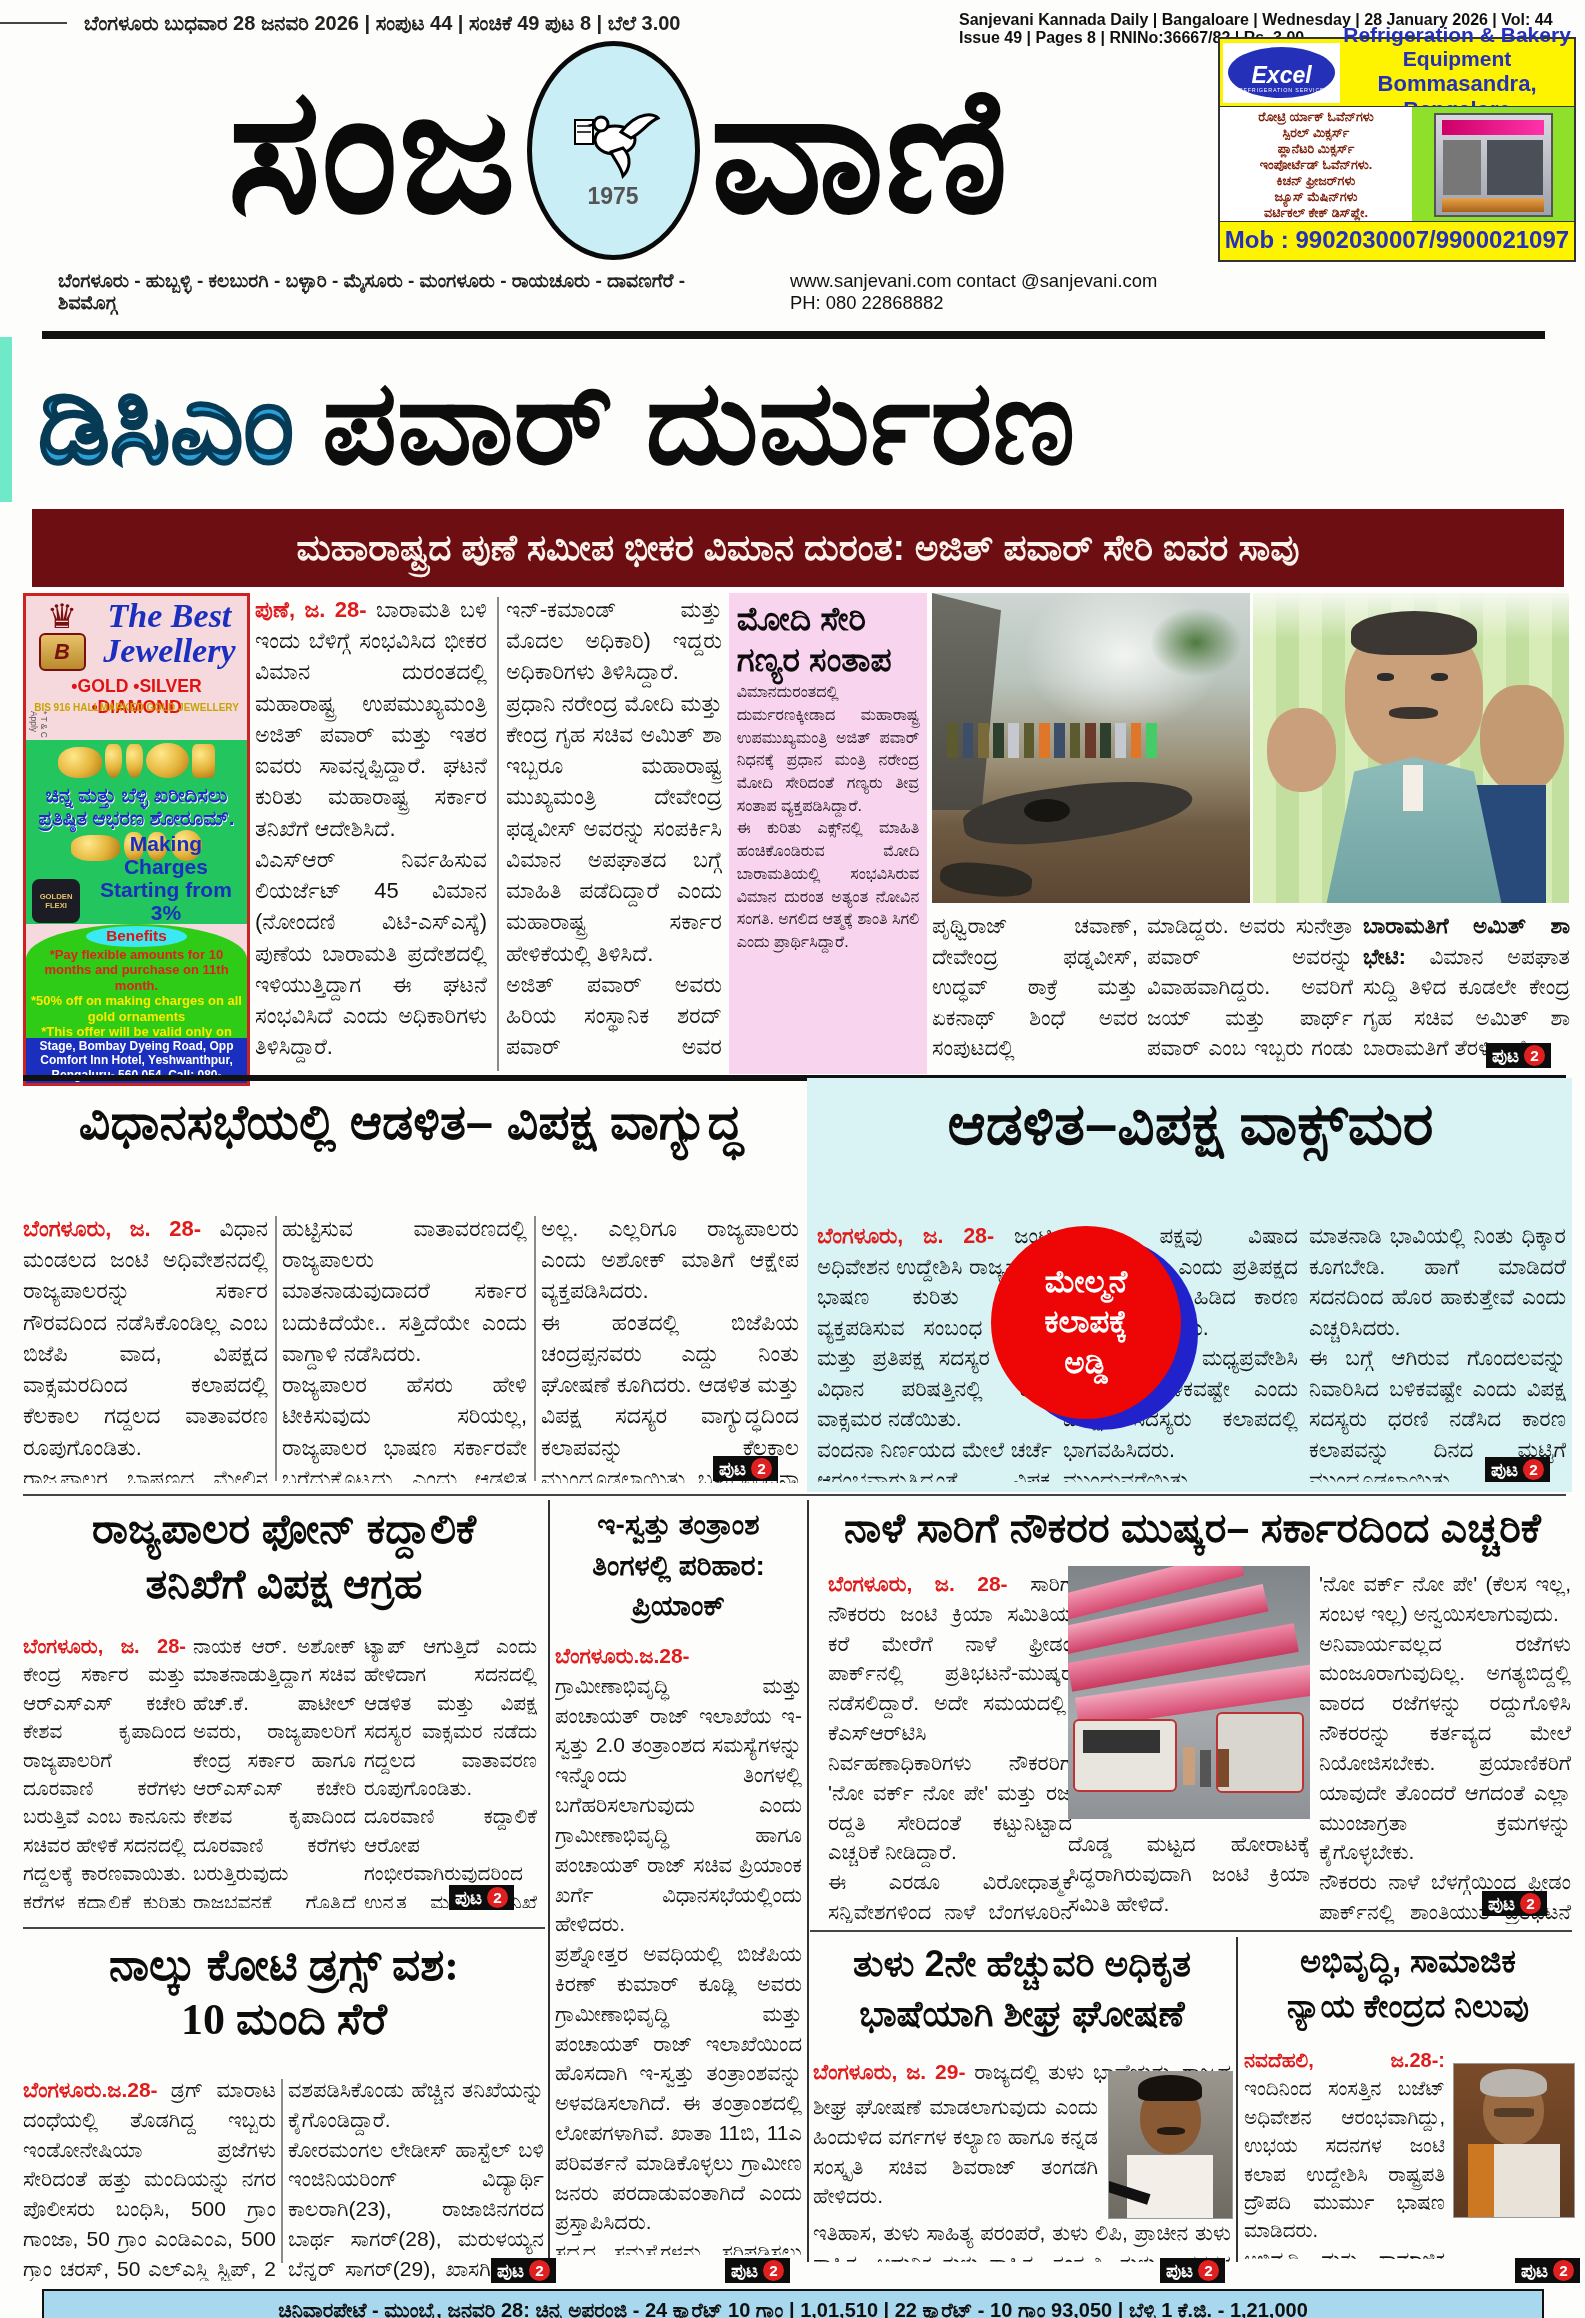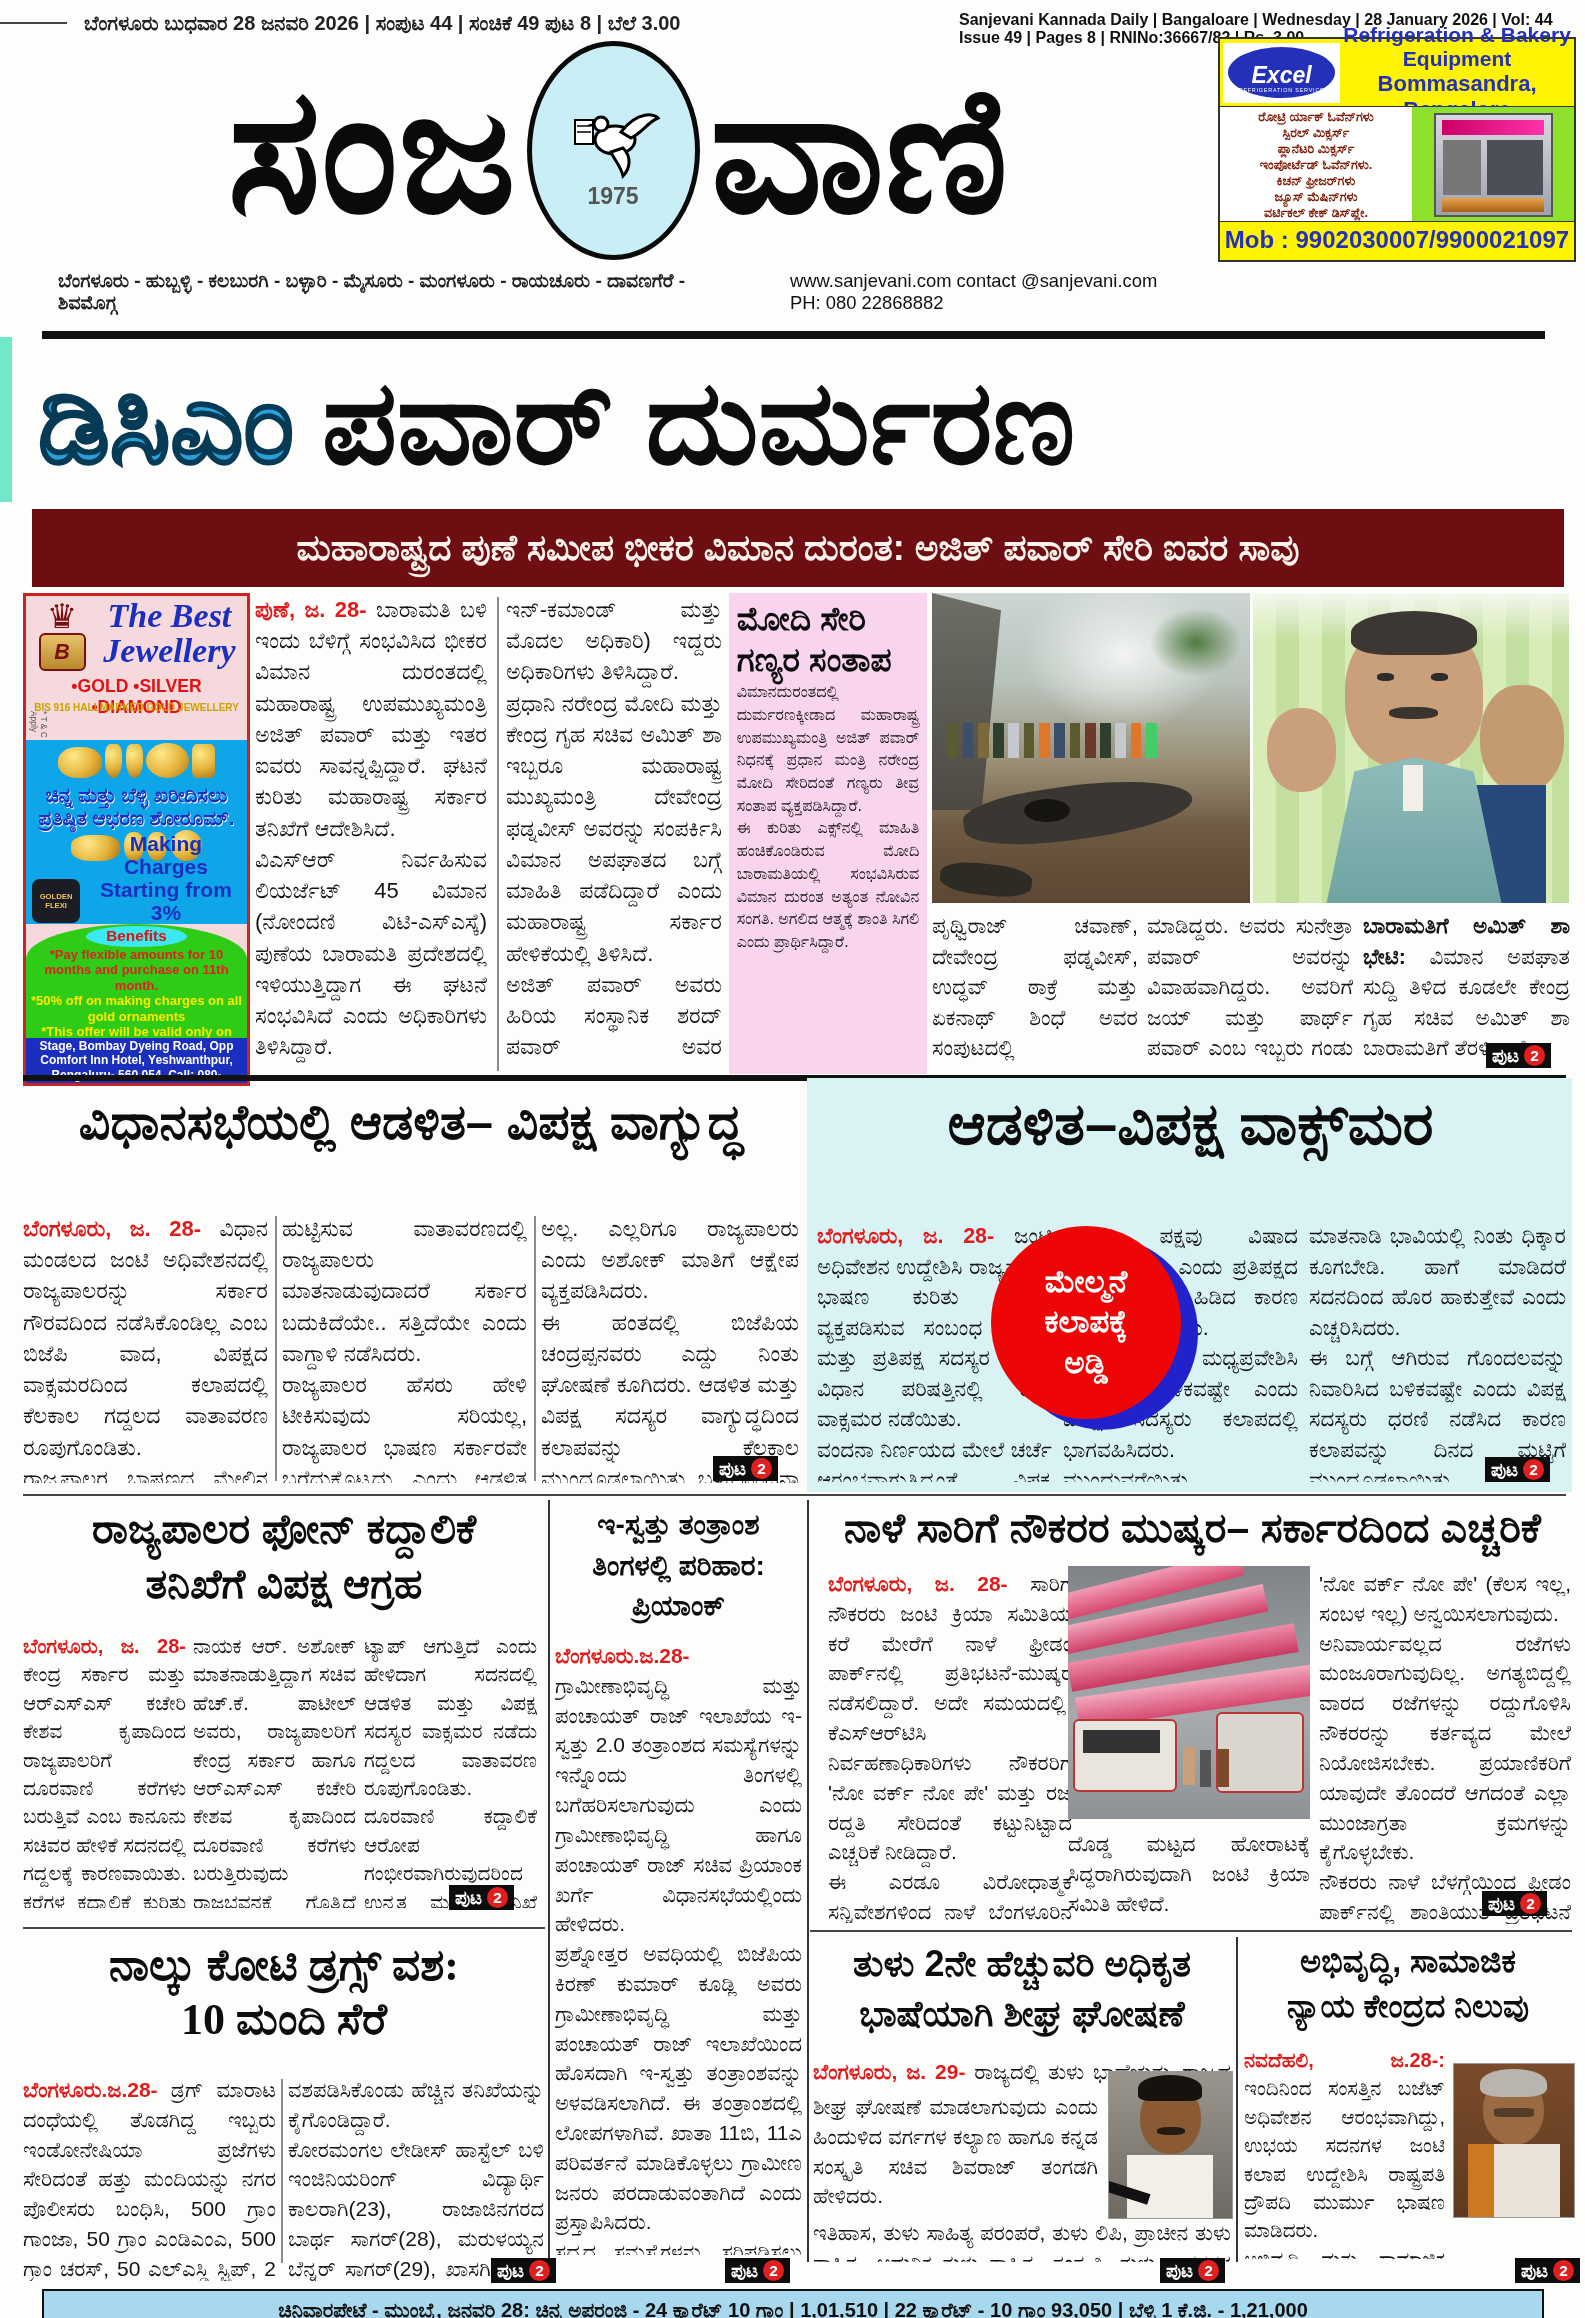--- a/index.html
+++ b/index.html
@@ -104,21 +104,21 @@
         <div style="width:43px;height:34px;margin:0 auto;background:linear-gradient(#e8c26a,#b98a2c);border:2.3px solid #7a0f0f;border-radius:6.1px;display:flex;align-items:center;justify-content:center;font-size:21.5px;font-weight:900;color:#7a0f0f;font-style:italic;">B</div>
       </div>
       <div style="position:absolute;left:69px;top:1.5px;right:3.1px;text-align:center;color:#1b2fbf;font-weight:900;font-style:italic;font-family:'Liberation Serif',serif;">
         <div style="font-size:34px;line-height:1.05;">The Best</div>
         <div style="font-size:34px;line-height:1.05;">Jewellery</div>
       </div>
       <div style="position:absolute;left:0;top:80px;width:100%;text-align:center;color:#e01212;font-weight:900;font-size:17.6px;">•GOLD  •SILVER  •DIAMOND</div>
       <div style="position:absolute;left:0;top:106px;width:100%;text-align:center;color:#c8a400;font-weight:bold;font-size:10px;">BIS 916 HALLMARKED GOLD JEWELLERY</div>
       <div style="position:absolute;left:3.1px;top:115px;writing-mode:vertical-rl;font-size:8.4px;color:#555;">* T &amp; C Apply</div>
     </div>
-    <div style="position:relative;height:184px;background:#0ea5e9;text-align:center;">
+    <div style="position:relative;height:184px;background:#22c55e;text-align:center;">
       <div style="padding-top:3.1px;">
         <span class="goldblob" style="width:44px;height:31px;border-radius:45%;"></span>
         <span class="goldblob" style="width:17px;height:34px;border-radius:30% 30% 50% 50%;"></span>
         <span class="goldblob" style="width:17px;height:34px;border-radius:30% 30% 50% 50%;"></span>
         <span class="goldblob" style="width:43px;height:35px;"></span>
         <span class="goldblob" style="width:23px;height:34px;border-radius:20%;"></span>
       </div>
       <div style="color:#1b2fbf;font-weight:900;font-size:20px;margin-top:3.1px;text-shadow:0.8px 0.8px 0 #fff;">ಚಿನ್ನ ಮತ್ತು ಬೆಳ್ಳಿ ಖರೀದಿಸಲು</div>
       <div style="color:#1b2fbf;font-weight:900;font-size:20px;text-shadow:0.8px 0.8px 0 #fff;">ಪ್ರತಿಷ್ಠಿತ ಆಭರಣ ಶೋರೂಮ್.</div>
       <div>

